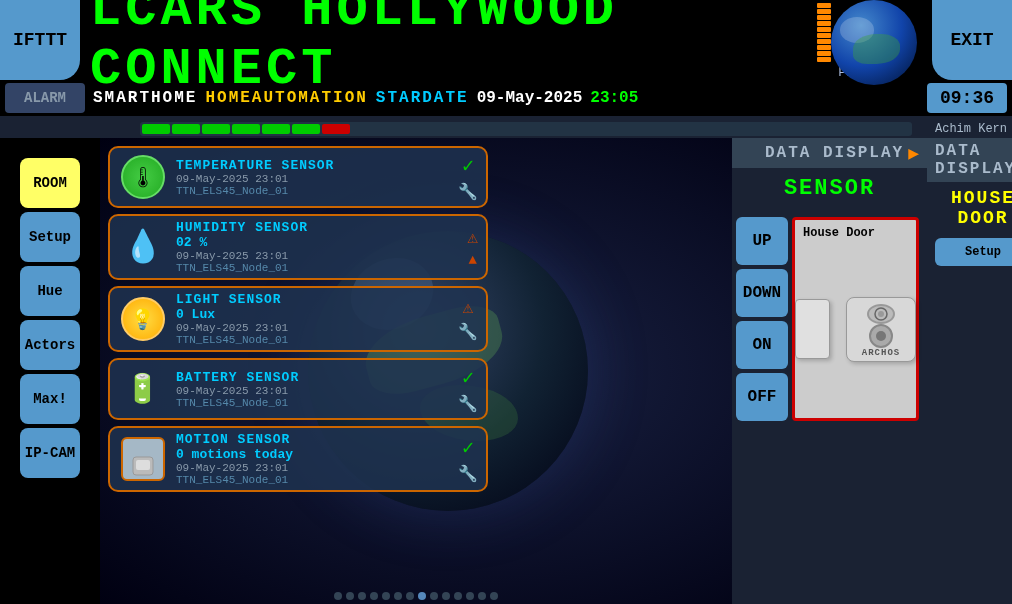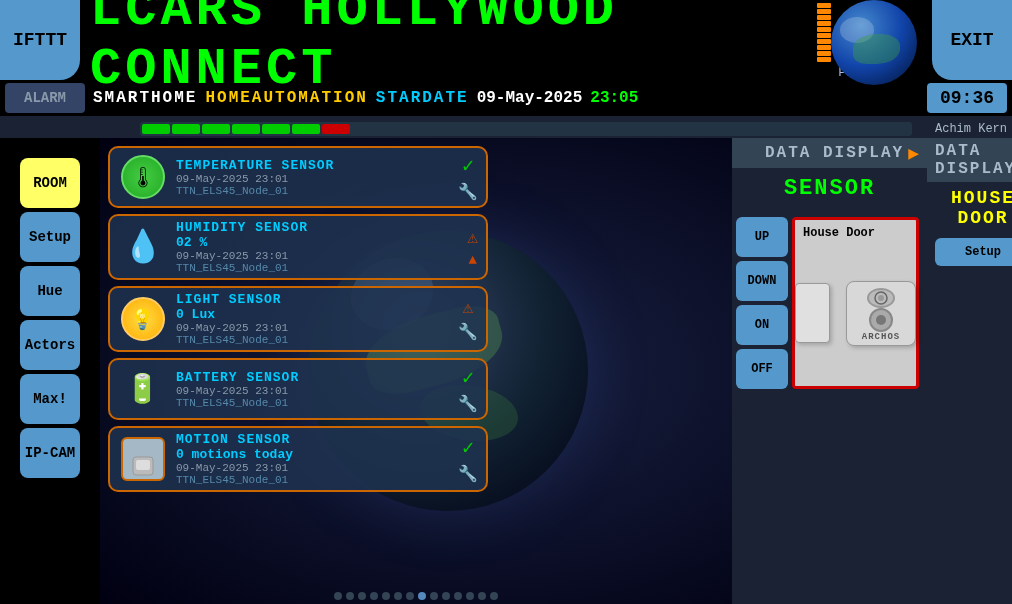--- a/index.html
+++ b/index.html
@@ -340,22 +340,22 @@
       display: flex;
       flex-direction: column;
       gap: 4px;
       padding: 8px 4px;
       width: 60px;
     }
     .ctrl-btn {
       background: #5599cc;
       color: #000;
       font-weight: bold;
-      font-size: 12px;
-      height: 40px;
+      font-size: 16px;
+      height: 48px;
       display: flex;
       align-items: center;
       justify-content: center;
       border-radius: 6px;
       cursor: pointer;
     }
 
     .device-display {
       flex: 1;
       border: 3px solid #cc0000;

